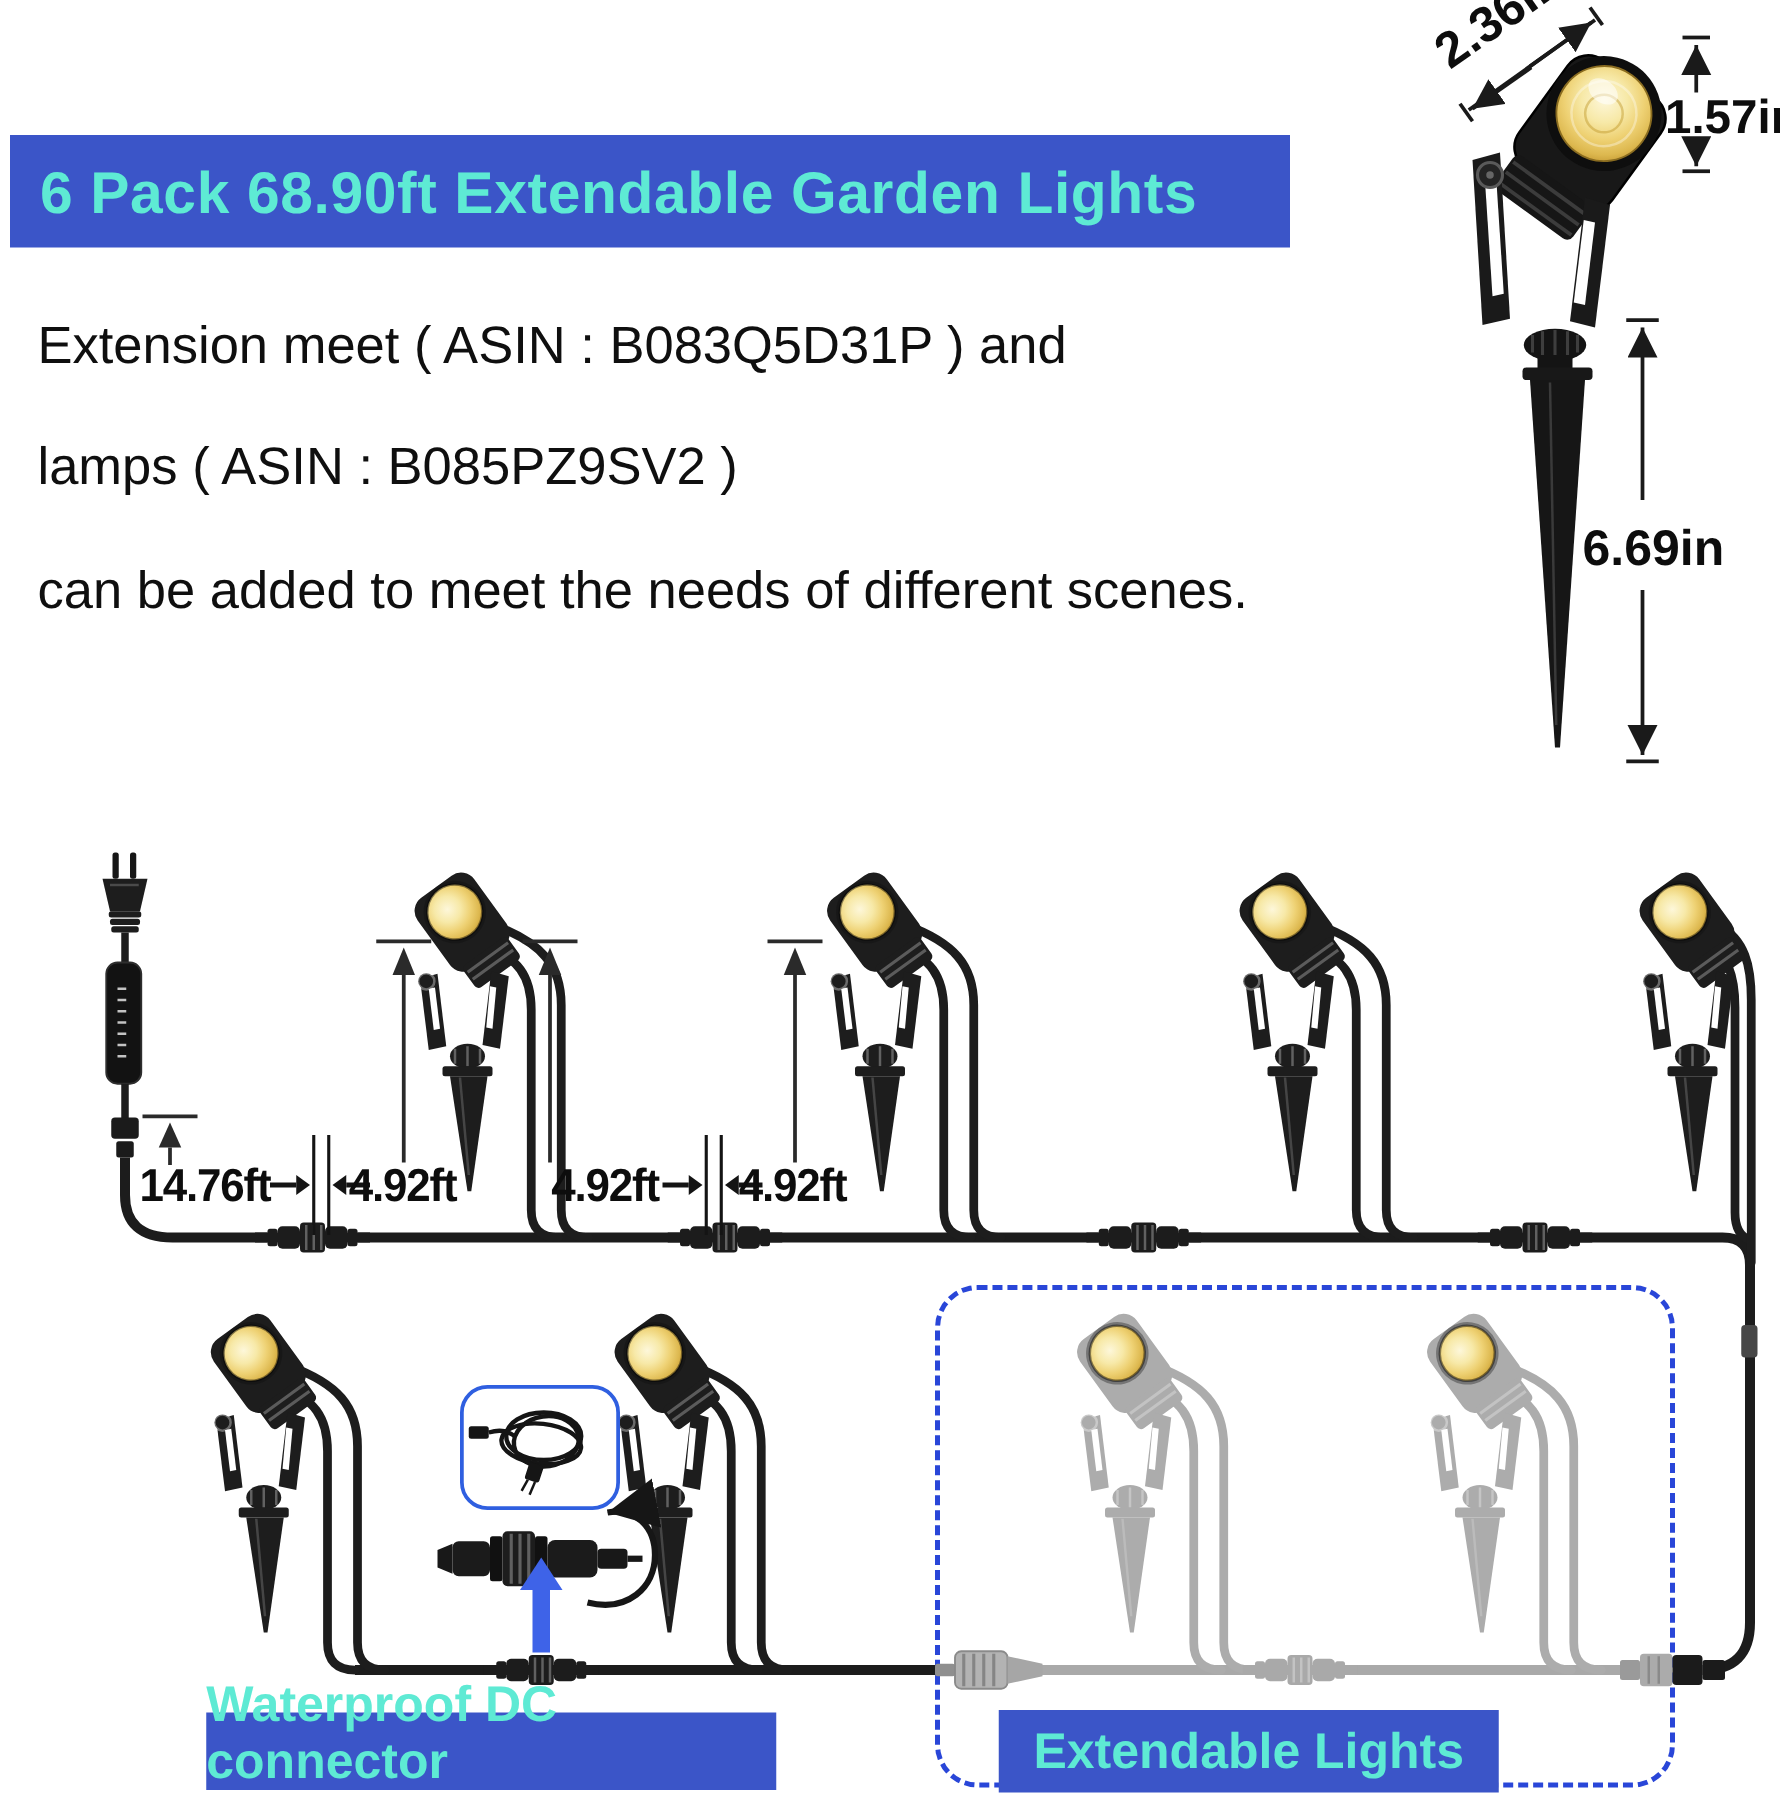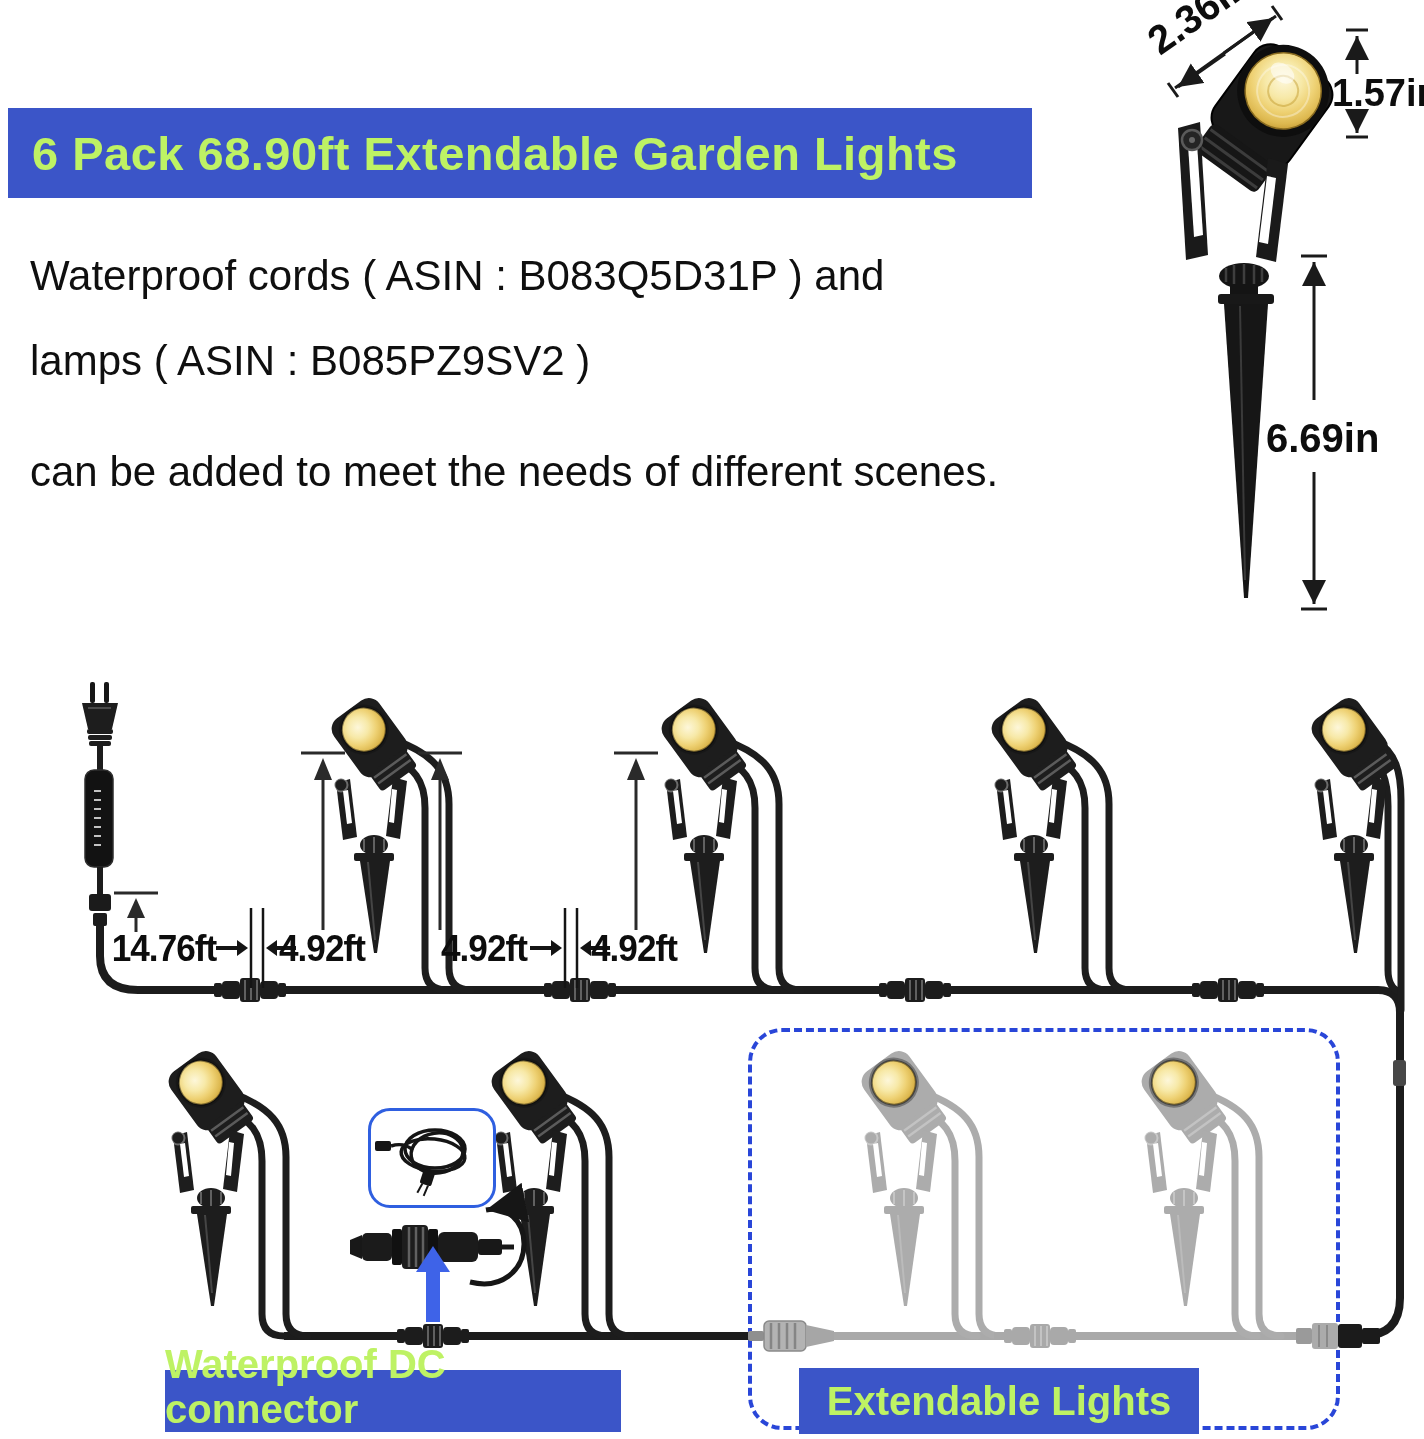--- a/index.html
+++ b/index.html
@@ -2,21 +2,21 @@
 <html><head>
 <meta charset="utf-8">
 <style>
   html,body{margin:0;padding:0;background:#ffffff;}
   .canvas{
     position:relative;width:1424px;height:1439px;background:#fff;overflow:hidden;
     font-family:"Liberation Sans","DejaVu Sans",sans-serif;
   }
   .abs{position:absolute;}
   .banner{
-    background:#3b55c8;color:#bef264;font-weight:bold;
+    background:#3b55c8;color:#5eead4;font-weight:bold;
     display:flex;align-items:center;z-index:40;
   }
   .banner.title{
     left:8px;top:108px;width:1000px;height:90px;font-size:47px;
     padding-left:24px;letter-spacing:.5px;
   }
   .banner.callout{justify-content:center;font-size:40px;}
   .banner.wp{left:165px;top:1370px;width:456px;height:62px;align-items:flex-end;}
   .banner.ext{left:799px;top:1368px;width:400px;height:66px;}
   .desc{
@@ -40,22 +40,22 @@
 </style>
 </head>
 <body>
 
 <div class="canvas">
 
   <div class="abs banner title" style="background-color: rgb(59, 85, 200);">
     <span>6 Pack 68.90ft Extendable Garden Lights</span>
   </div>
 
-  <div class="abs desc" style="top:252px;">Waterproof cords ( ASIN : B083Q5D31P ) and</div>
-  <div class="abs desc" style="top:337px;">lamps ( ASIN : B085PZ9SV2 )</div>
+  <div class="abs desc" style="top:252px;">Extension meet ( ASIN : B083Q5D31P ) and</div>
+  <div class="abs desc" style="top:349px;">lamps ( ASIN : B085PZ9SV2 )</div>
   <div class="abs desc" style="top:420px;margin-top:28px;">can be added to meet the needs of different scenes.</div>
 
   <svg class="abs layer-svg" style="left:1120px;top:0;" width="304" height="650" viewBox="0 0 304 650">
     <defs>
       <radialGradient id="lensA" cx="42%" cy="38%" r="68%">
         <stop offset="0%" stop-color="#fdf7da"></stop>
         <stop offset="35%" stop-color="#f7e9a8"></stop>
         <stop offset="62%" stop-color="#eed173"></stop>
         <stop offset="85%" stop-color="#ddb84f"></stop>
         <stop offset="100%" stop-color="#c59a33"></stop>

